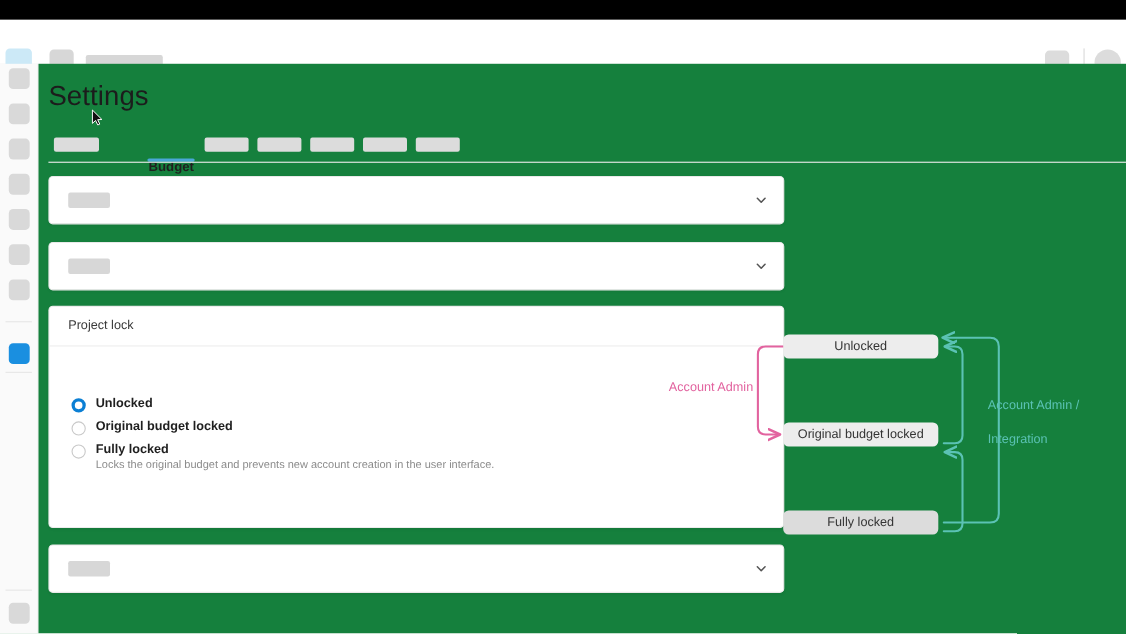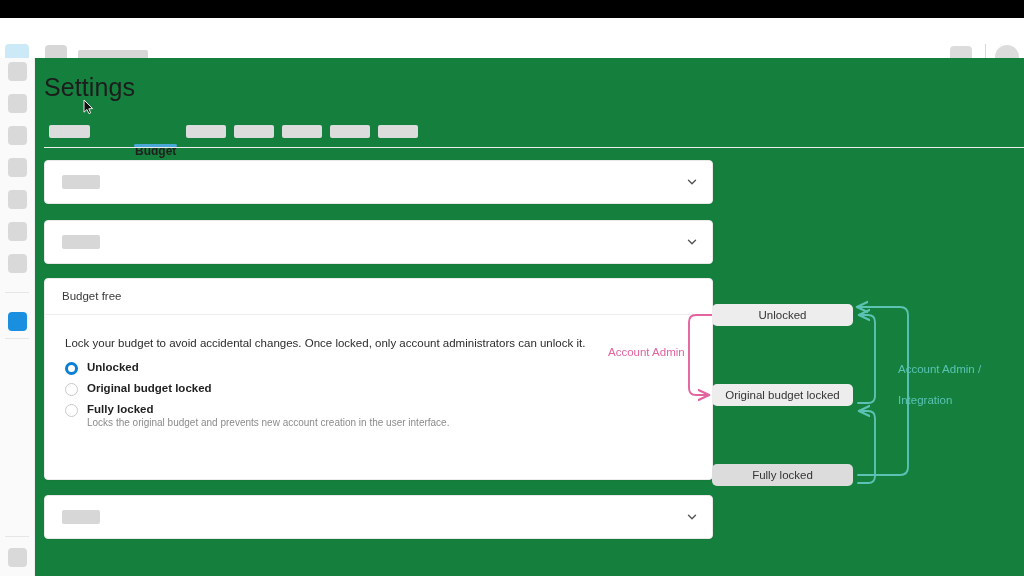--- a/index.html
+++ b/index.html
@@ -281,24 +281,23 @@
       <div class="select-ghost"></div>
       <div class="chev">
         <svg width="12" height="12" viewBox="0 0 12 12" fill="none">
           <path d="M2.5 4.3 L6 7.8 L9.5 4.3" stroke="#555" stroke-width="1.4" stroke-linecap="round" stroke-linejoin="round"></path>
         </svg>
       </div>
     </div>
 
     <div class="card">
       <div class="card-head">
-        <div class="card-head-title">Budget free</div>
-      </div>
-
-      <div class="card-desc">Lock your budget to avoid accidental changes. Once locked, only account administrators can unlock it.</div>
+        <div class="card-head-title">Project lock</div>
+      </div>
+
 
       <div class="radio-group">
 
         <div class="radio-opt">
           <span class="radio-dot checked"></span>
           <span class="radio-label">Unlocked</span>
         </div>
 
         <div class="radio-opt">
           <span class="radio-dot"></span>

